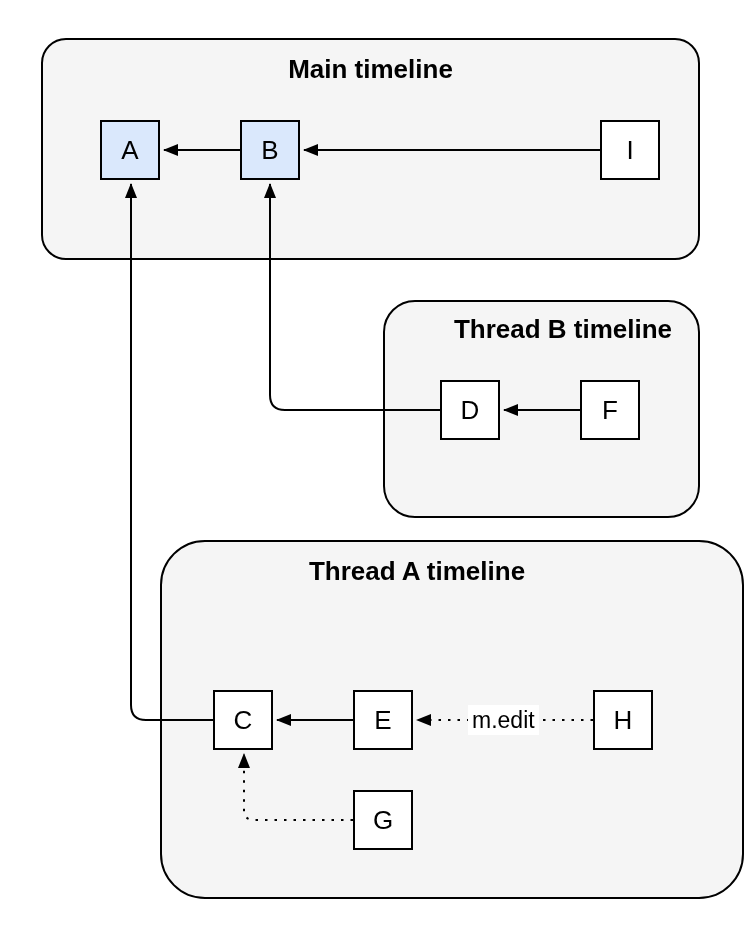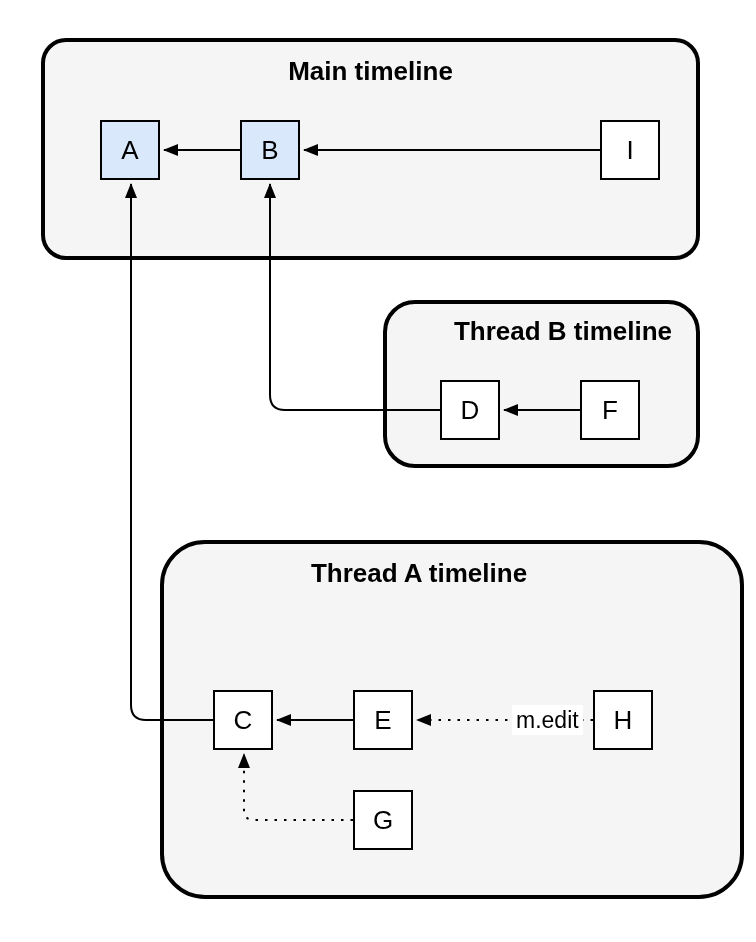--- a/index.html
+++ b/index.html
@@ -12,38 +12,38 @@
     position: relative;
     width: 756px;
     height: 942px;
     background: #ffffff;
     overflow: hidden;
   }
   .group {
     position: absolute;
     box-sizing: border-box;
     background: #f5f5f5;
-    border: 4px solid #000000;
+    border: 2px solid #000000;
   }
   .group-title {
     text-align: center;
     font-weight: bold;
     font-size: 26px;
     color: #000000;
     line-height: 30px;
   }
   #group-main {
     left: 41px; top: 38px;
     width: 659px; height: 222px;
     border-radius: 25px;
   }
   #group-main .group-title { margin-top: 14px; }
   #group-thread-b {
     left: 383px; top: 300px;
-    width: 317px; height: 168px;
+    width: 317px; height: 218px;
     border-radius: 32px;
     padding-left: 43px;
   }
   #group-thread-b .group-title { margin-top: 12px; }
   #group-thread-a {
     left: 160px; top: 540px;
     width: 584px; height: 359px;
     border-radius: 45px;
   }
   #group-thread-a .group-title { margin-top: 14px; width: 510px; }
@@ -78,21 +78,21 @@
   #node-g { left: 353px; top: 790px; }
   .edge-label {
     position: absolute;
     background: #ffffff;
     color: #000000;
     font-size: 23px;
     line-height: 28px;
     padding: 1px 4px;
     white-space: nowrap;
   }
-  #label-m-edit  { left: 468px; top: 705px; margin-left: 44px; }
+  #label-m-edit  { left: 468px; top: 705px; }
   #label-m-reaction { left: 218px; top: 836px; }
 </style>
 </head>
 <body>
 
 <div class="canvas">
 
   <div class="group" id="group-main">
     <div class="group-title">Main timeline</div>
   </div>

